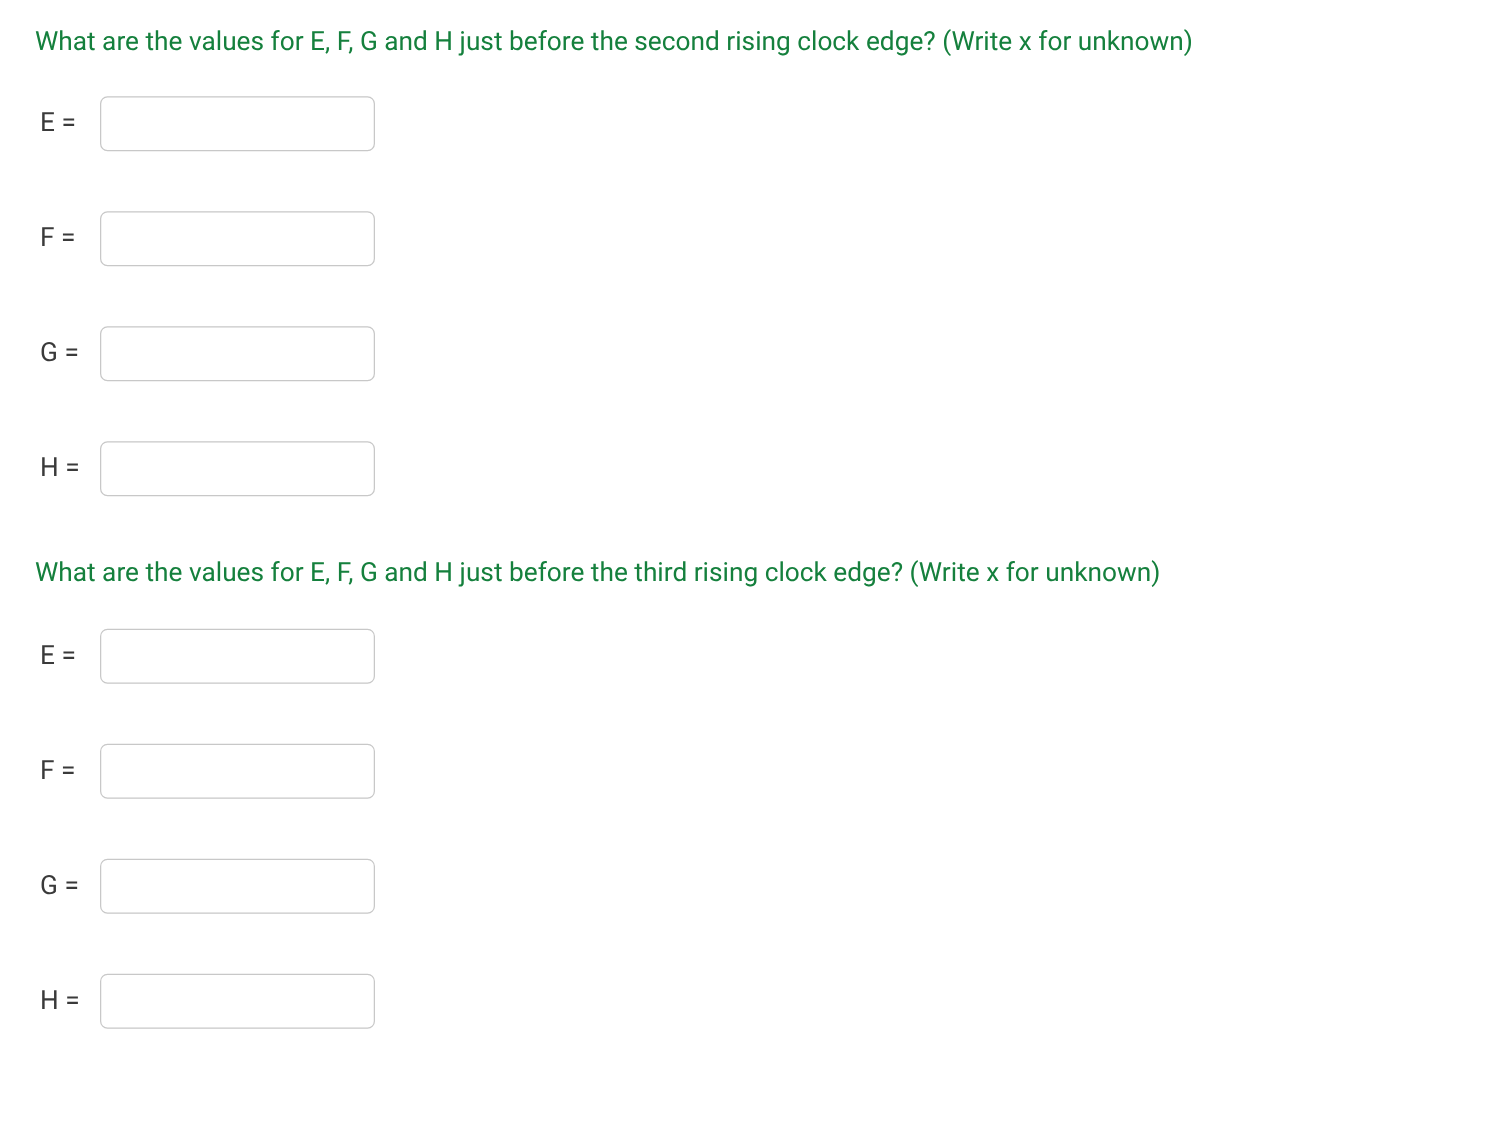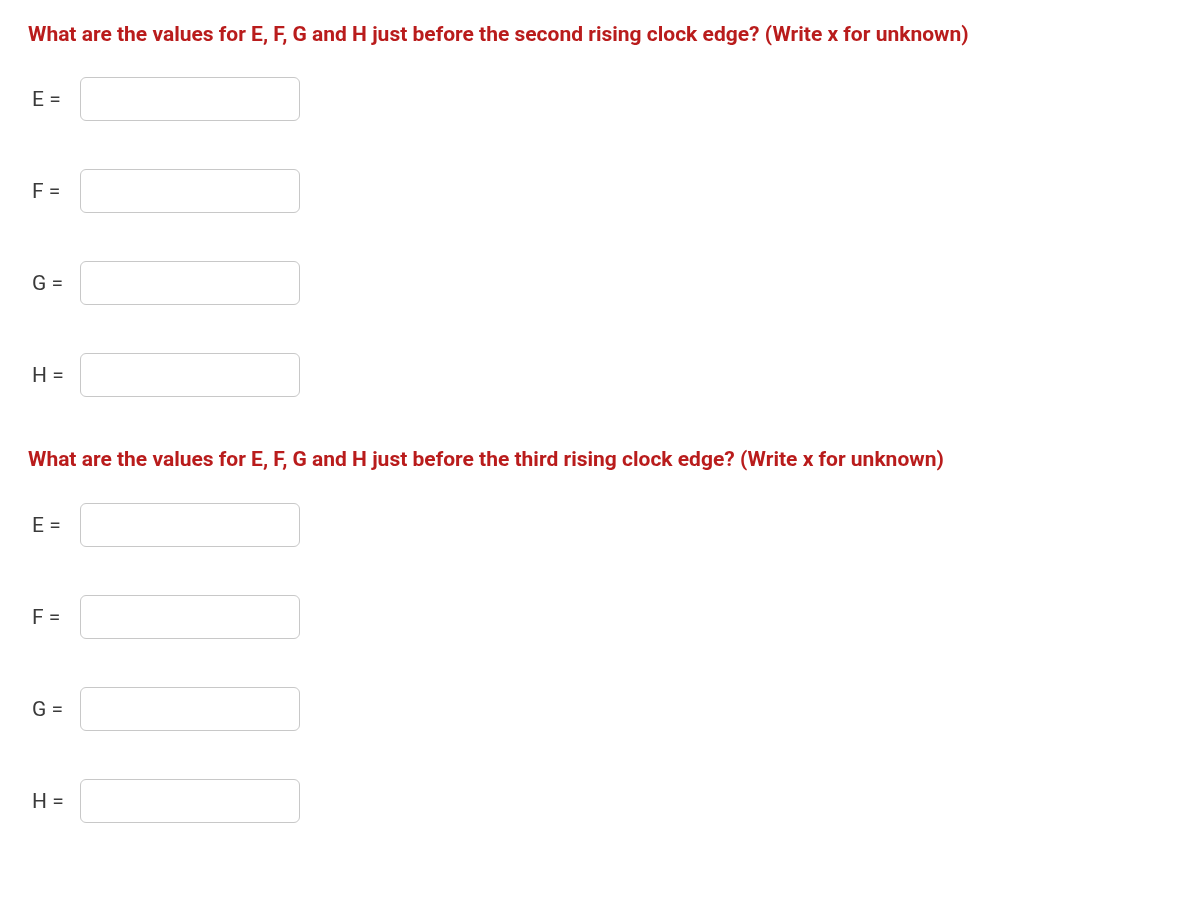--- a/index.html
+++ b/index.html
@@ -9,23 +9,23 @@
     }
     body {
       font-family: -apple-system, BlinkMacSystemFont, "Segoe UI", Roboto, "Helvetica Neue", Arial, sans-serif;
       background: #ffffff;
       padding: 20px 28px;
       color: #3a3a3a;
       font-size: 21px;
       width: 1200px;
     }
     .question-text {
-      color: #b91c1c;
+      color: #15803d;
       margin-bottom: 28px;
-      font-weight: 700;
+      font-weight: 400;
       line-height: 1.4;
     }
     .field-row {
       display: flex;
       align-items: center;
       margin-bottom: 48px;
       margin-left: 4px;
     }
     .field-label {
       color: #3a3a3a;

